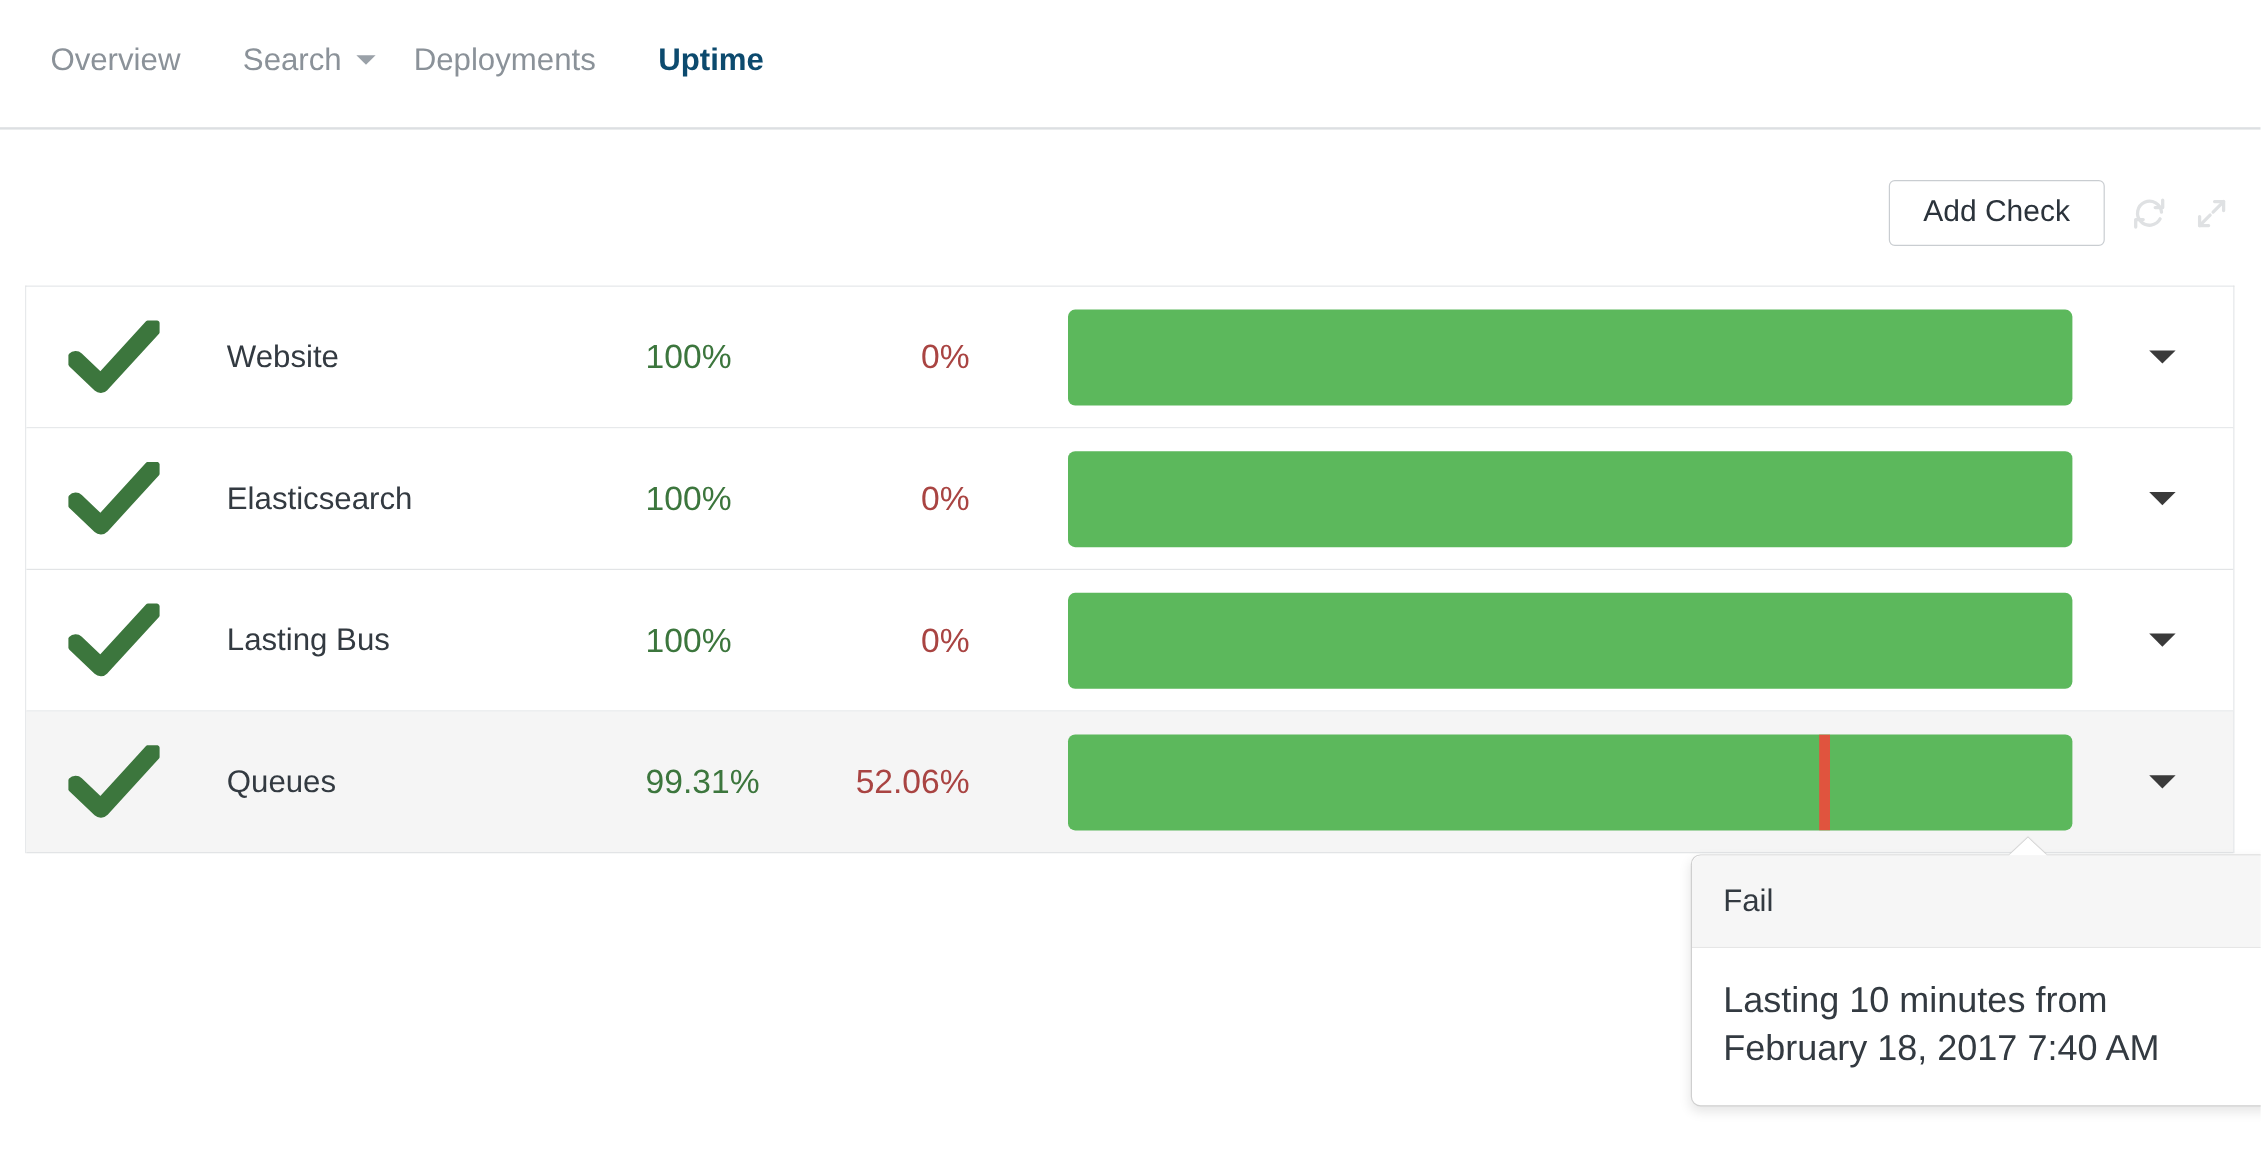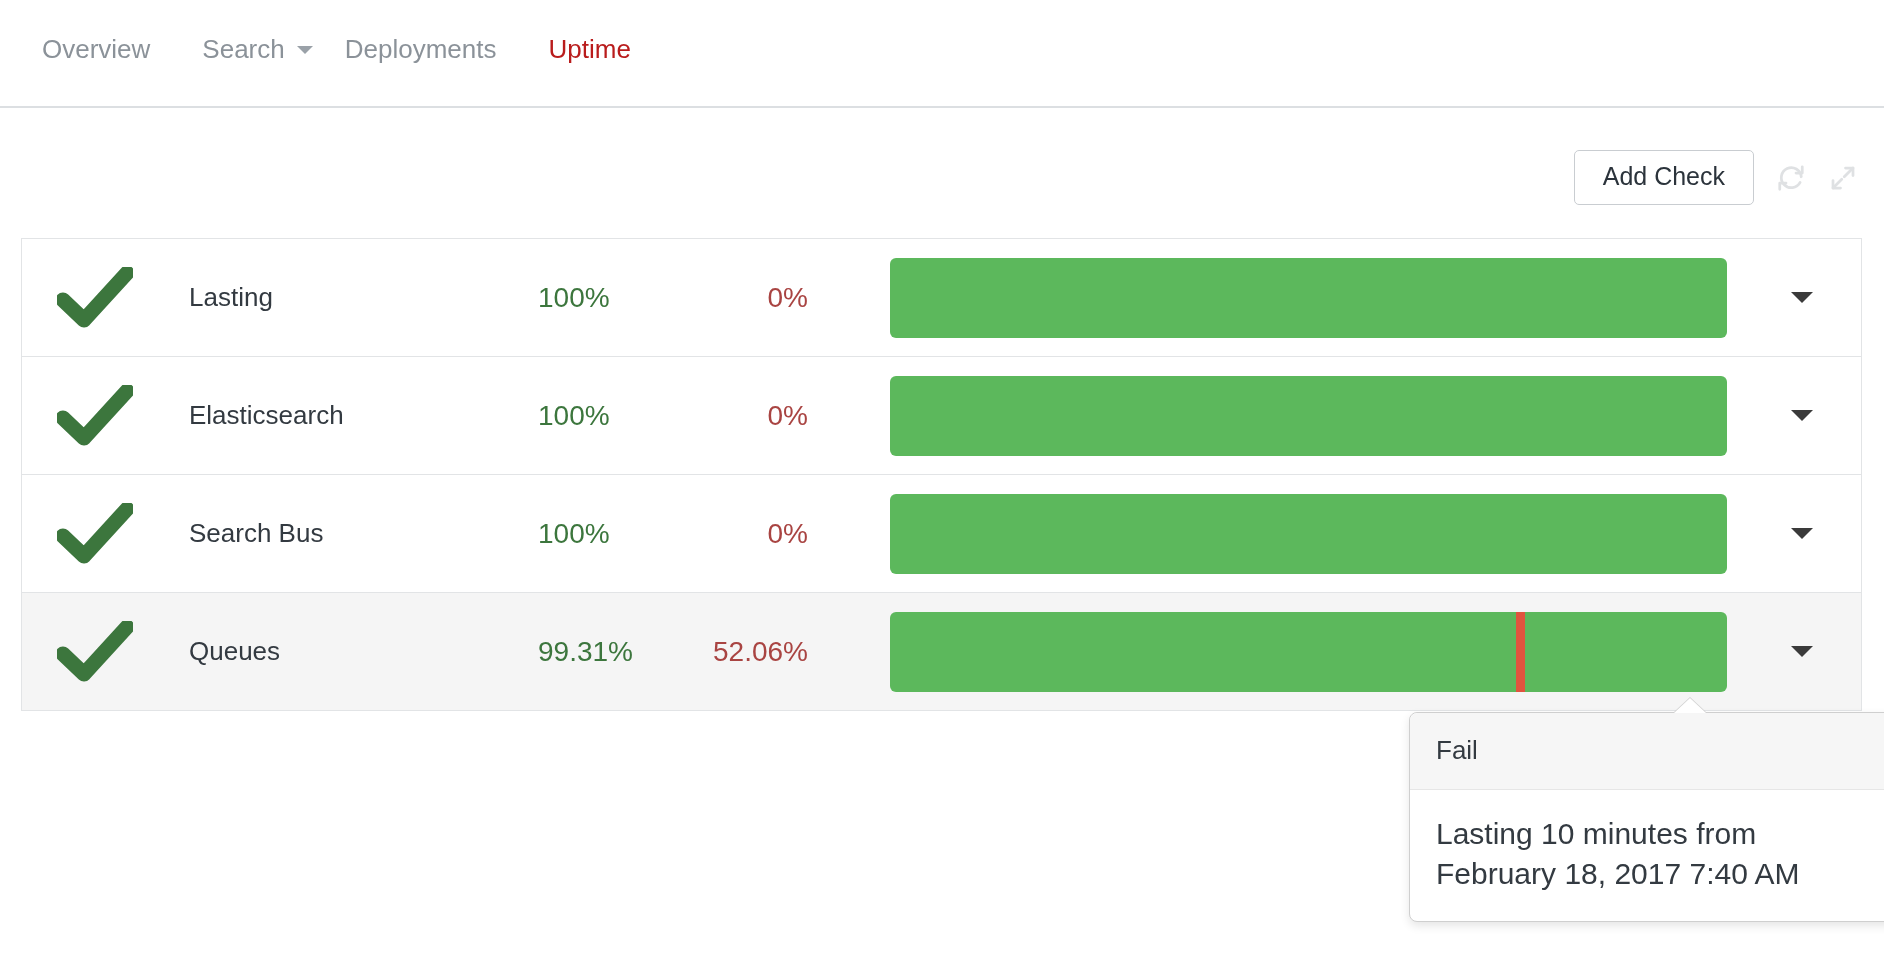--- a/index.html
+++ b/index.html
@@ -15,21 +15,21 @@
   
   .navbar {
     position: absolute; left: 0; top: 0; width: 1884px; height: 108px;
     border-bottom: 2px solid #dcdfe2; background: #fff;
   }
   .nav-list { position: absolute; left: 16px; top: 26px; display: flex; align-items: center; }
   .nav-item {
     font-size: 26px; color: #8b9299; padding: 8px 26px; line-height: 1.2;
     cursor: pointer; white-space: nowrap;
   }
-  .nav-item.active { color: #b91c1c; font-weight: normal; }
+  .nav-item.active { color: #0c4a6e; font-weight: bold; }
   .nav-caret {
     width: 0; height: 0; margin-left: -14px; margin-right: 6px;
     border-left: 8px solid transparent; border-right: 8px solid transparent;
     border-top: 8px solid #9aa1a8; cursor: pointer;
   }
 
   
   .toolbar { position: absolute; right: 26px; top: 150px; display: flex; align-items: center; }
   .add-check-btn {
     font-size: 25px; color: #2b333b; background: #fff;
@@ -142,21 +142,21 @@
 
   <div class="checks-table" id="checks-table">
       <div class="check-row">
         <div class="status-cell">
           <span class="check-icon">
             <svg width="76" height="62" viewBox="0 0 76 62">
               <path d="M6 33 L27 53 L70 6" fill="none" stroke="#3c763d" stroke-width="15" stroke-linecap="round" stroke-linejoin="round"></path>
             </svg>
           </span>
         </div>
-        <div class="name-cell">Lasting</div>
+        <div class="name-cell">Website</div>
         <div class="up-cell">100%</div>
         <div class="down-cell">0%</div>
         <div class="bar-cell">
           <div class="bar-track"></div>
         </div>
         <div class="expand-cell">
           <span class="row-caret"></span>
         </div>
       </div>
       <div class="check-row">
@@ -178,21 +178,21 @@
         </div>
       </div>
       <div class="check-row">
         <div class="status-cell">
           <span class="check-icon">
             <svg width="76" height="62" viewBox="0 0 76 62">
               <path d="M6 33 L27 53 L70 6" fill="none" stroke="#3c763d" stroke-width="15" stroke-linecap="round" stroke-linejoin="round"></path>
             </svg>
           </span>
         </div>
-        <div class="name-cell">Search Bus</div>
+        <div class="name-cell">Lasting Bus</div>
         <div class="up-cell">100%</div>
         <div class="down-cell">0%</div>
         <div class="bar-cell">
           <div class="bar-track"></div>
         </div>
         <div class="expand-cell">
           <span class="row-caret"></span>
         </div>
       </div>
       <div class="check-row highlight">

